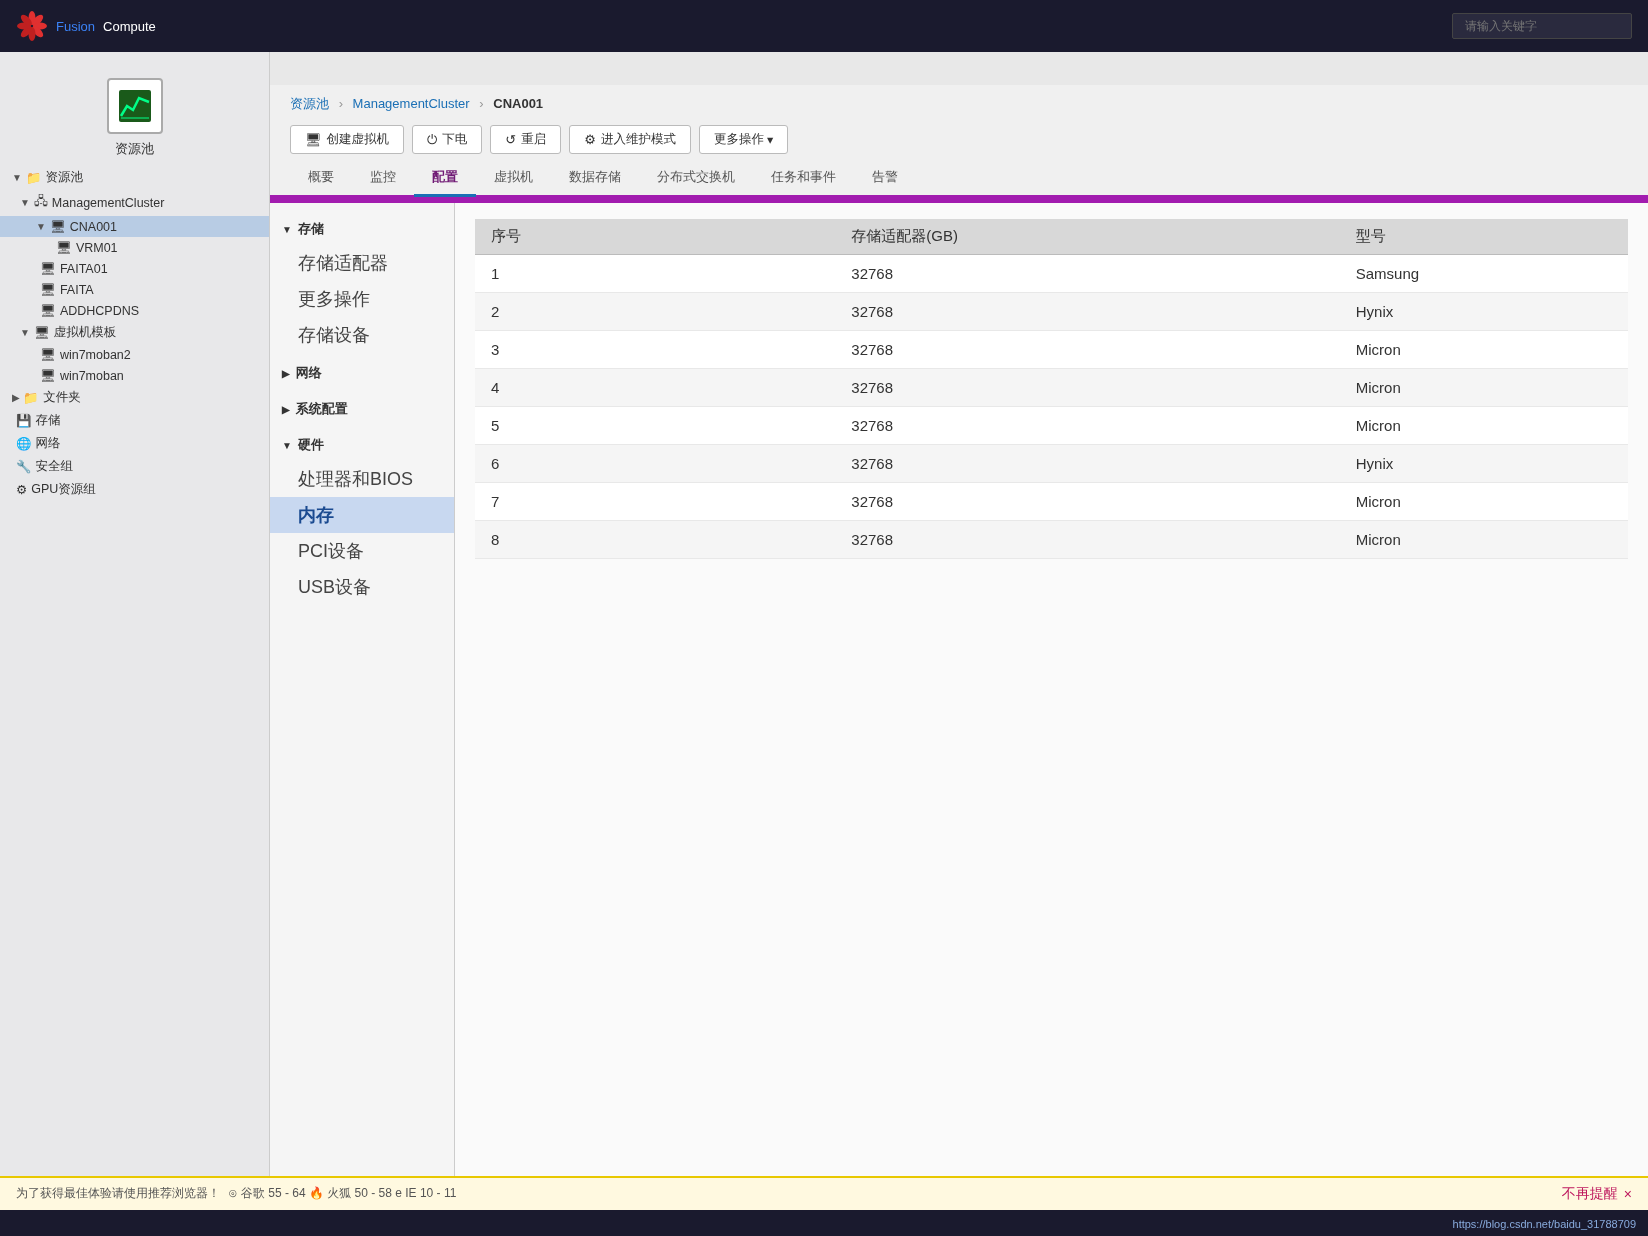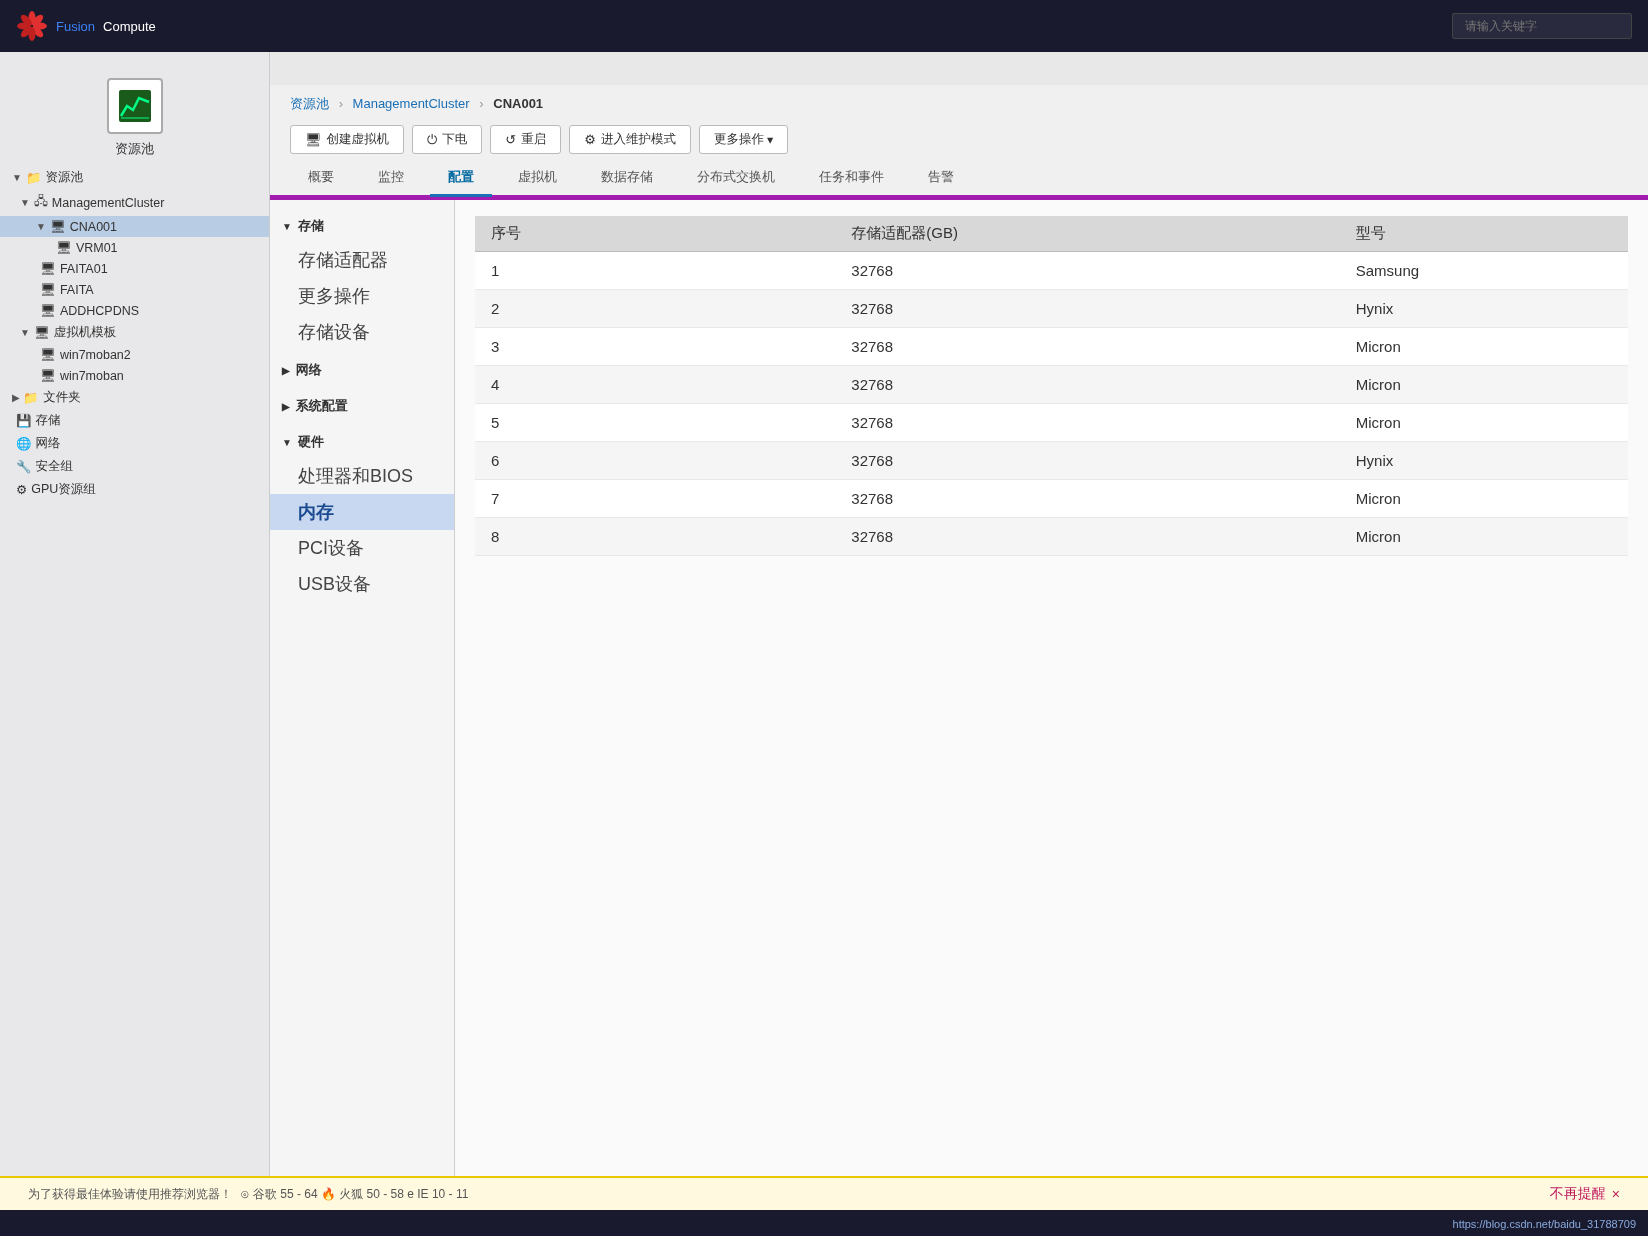--- a/index.html
+++ b/index.html
@@ -134,33 +134,33 @@
     .btn-more {
       display: flex;
       align-items: center;
       gap: 3px;
     }
 
     
     .tab-bar {
       display: flex;
       padding: 0 20px;
-      border-bottom: 5px solid #a21caf;
+      border-bottom: 8px solid #a21caf;
       background: #f0f0f0;
-      gap: 8px;
+      gap: 0;
     }
     .tab {
       padding: 8px 18px;
       cursor: pointer;
       font-size: 13px;
       color: #555;
       border-bottom: 3px solid transparent;
       margin-bottom: -2px;
     }
-    .tab.active { color: #0369a1; border-bottom: 3px solid #1a6fb5; font-weight: bold; }
+    .tab.active { color: #701a75; border-bottom: 3px solid #1a6fb5; font-weight: bold; }
 
     
     .config-layout {
       display: flex;
       flex: 1;
       overflow: hidden;
     }
 
     
     .config-menu {
@@ -226,23 +226,23 @@
     }
     .memory-table tr:nth-child(even) td { background: #f5f5f5; }
     .col-seq { width: 200px; }
     .col-size { width: 280px; }
     .col-type { width: 160px; }
 
     
     .notice-bar {
       background: #fff9e0;
       border-top: 2px solid #e8c800;
-      padding: 7px 28px;
-      display: flex;
-      align-items: center;
+      padding: 7px 16px;
+      display: flex;
+      align-items: flex-start;
       justify-content: space-between;
       font-size: 12px;
       color: #555;
     }
     .notice-bar .notice-text { display: flex; gap: 8px; align-items: center; }
     .notice-bar .notice-close { cursor: pointer; color: #be185d; font-size: 14px; display: flex; align-items: center; gap: 6px; }
 
     
     .taskbar {
       background: #1a1a2e;

